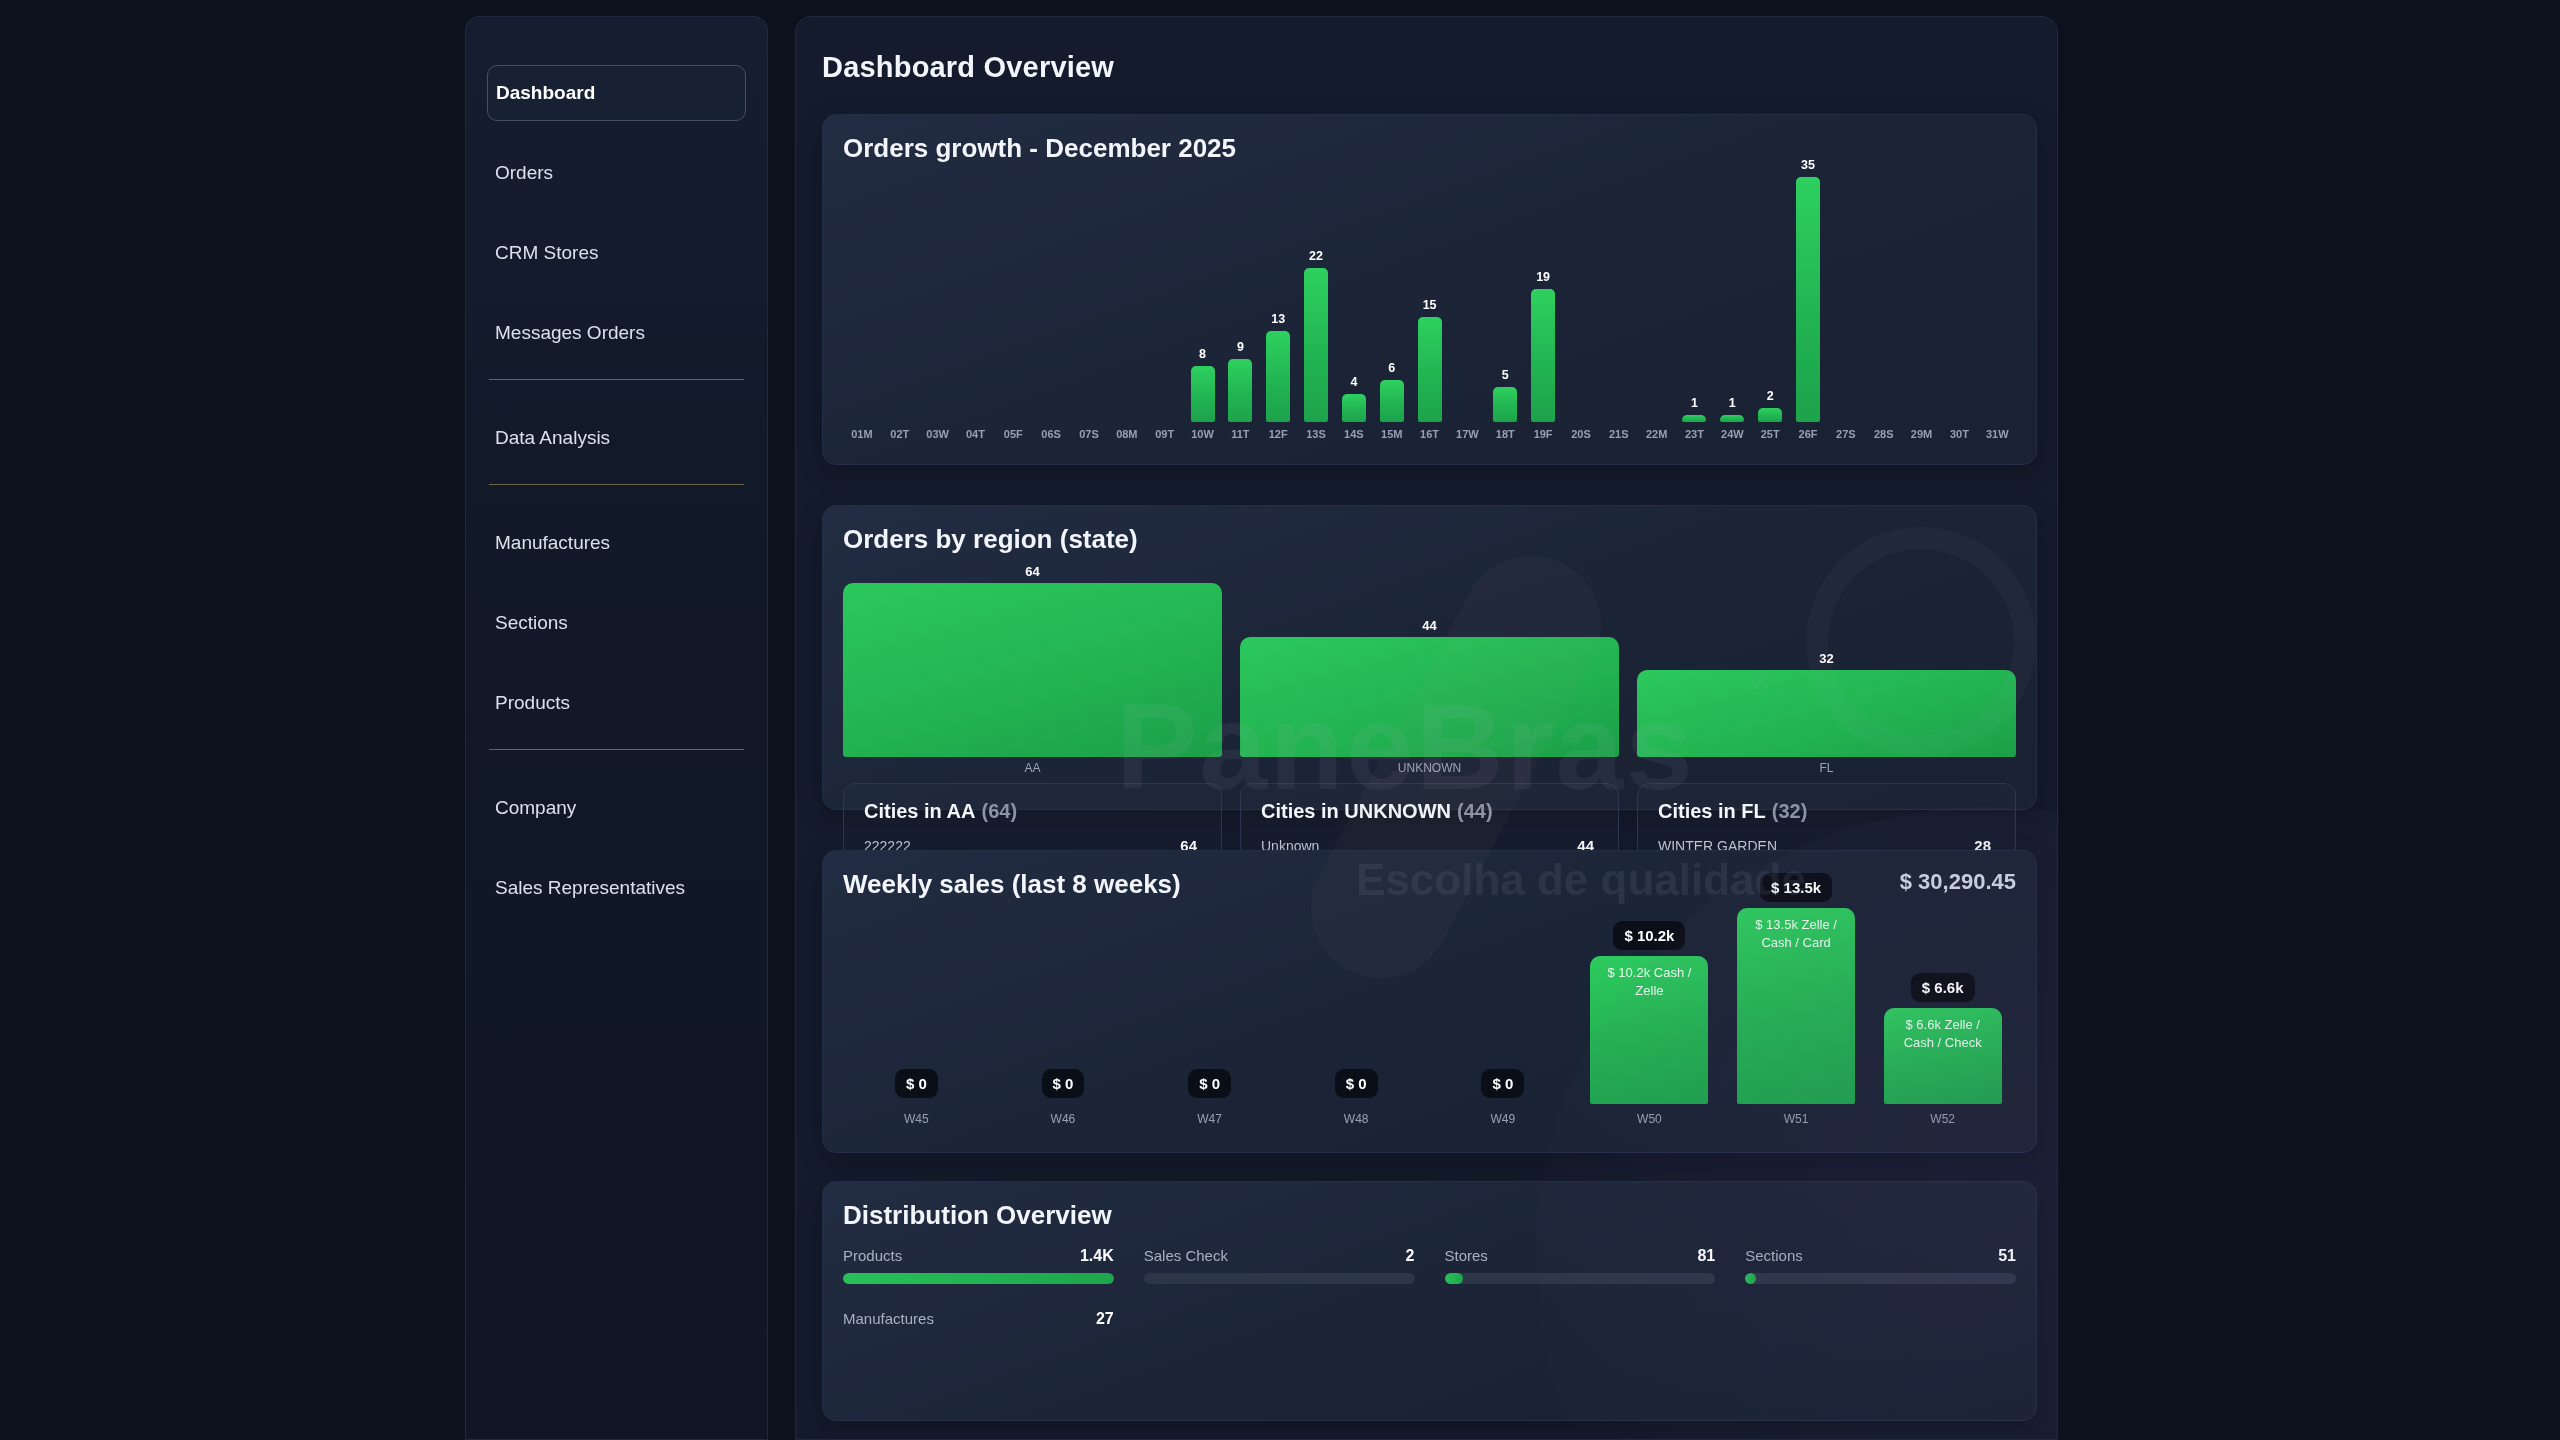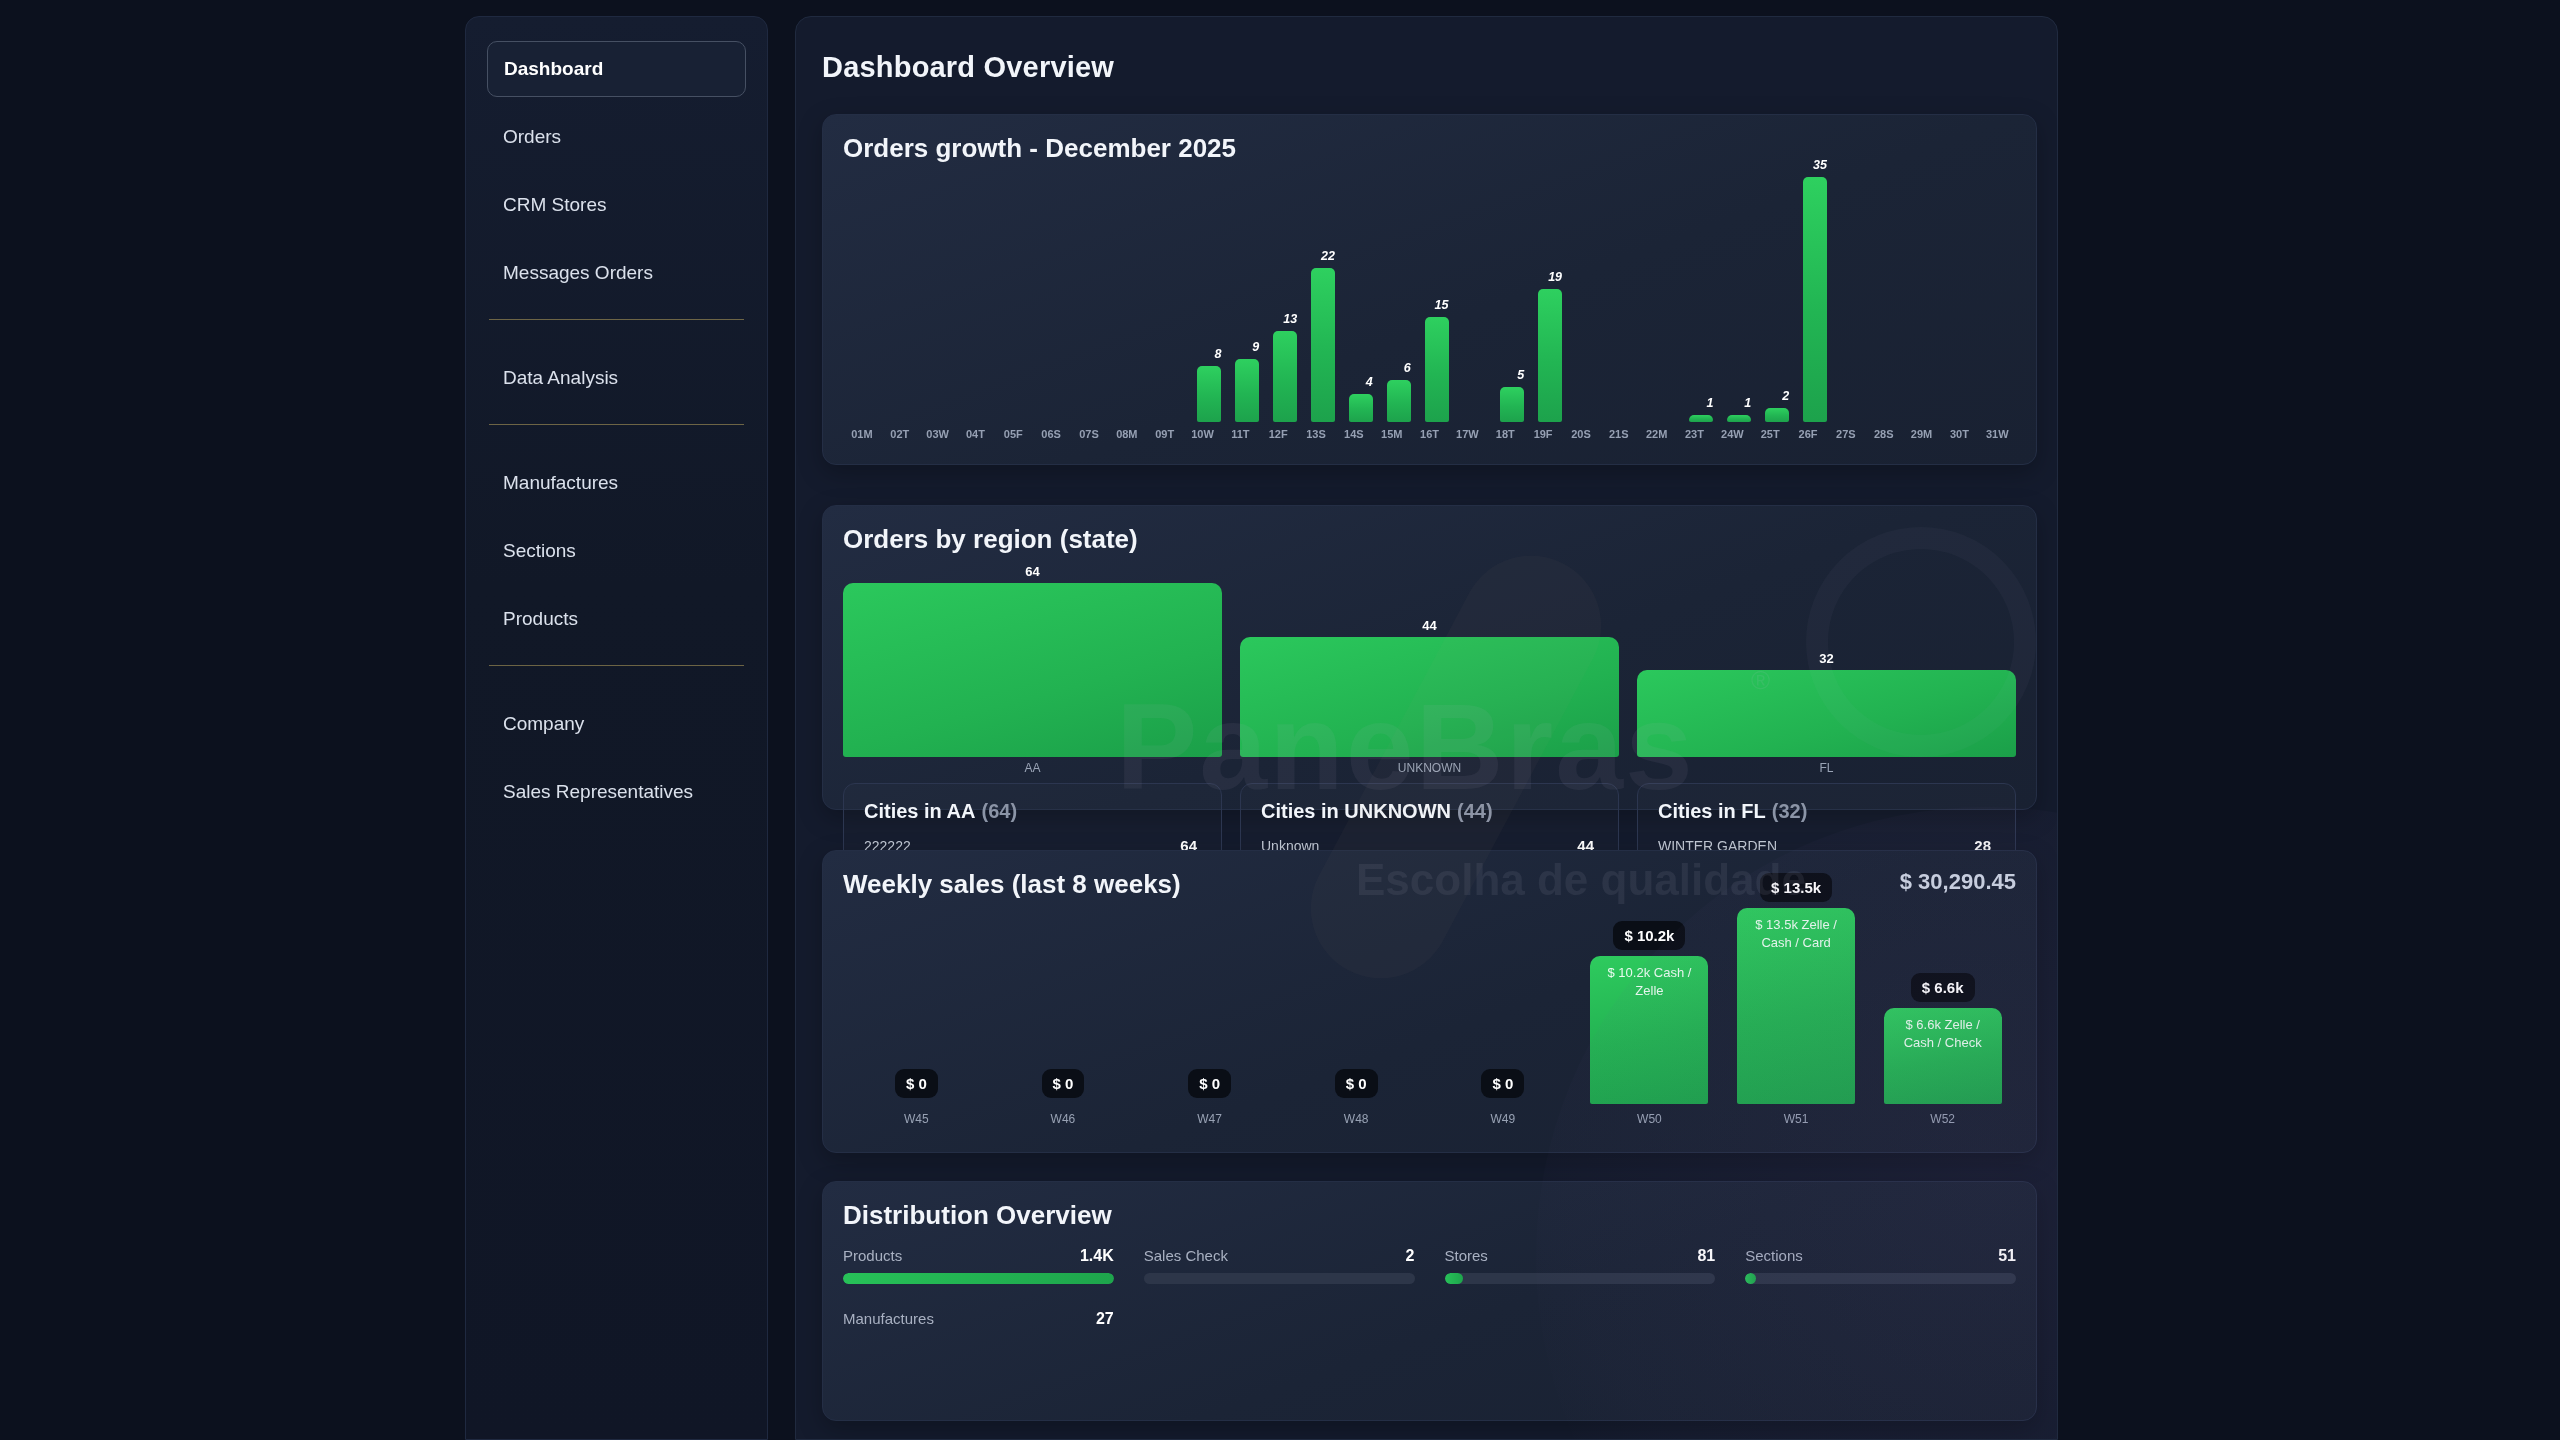--- a/index.html
+++ b/index.html
@@ -13,22 +13,22 @@
 
   
   .sidebar {
     position:absolute; left:465px; top:16px; width:303px; height:1424px;
     background:linear-gradient(180deg,#151d30 0%,#111827 40%,#101626 100%);
     border:1px solid #1f2940; border-radius:14px 14px 0 0;
     padding:24px 21px;
   }
   .nav-item {
     height:56px; display:flex; align-items:center;
-    padding:0 16px; margin-bottom:12px;
-    font-size:19px; color:#dbe1ec; cursor:pointer; border-radius:10px;
+    padding:0 8px; margin-bottom:12px;
+    font-size:19px; color:#dbe1ec; cursor:pointer; border-radius:10px;margin-top:24px;
   }
   .nav-item.active {
     background:#182134; border:1px solid #465063; font-weight:700; color:#ffffff;
   }
   .nav-divider {
     border:none; border-top:1px solid rgba(158,142,84,0.65);
     margin:18px 2px 30px 2px;
   }
 
   
@@ -44,21 +44,21 @@
     background:linear-gradient(160deg,#222c42 0%,#1b2436 55%,#192132 100%);
     border:1px solid #242e45; border-radius:14px;
     padding:18px 20px 14px 20px; position:relative;
     box-shadow:0 8px 24px rgba(0,0,0,0.25);
   }
   .card-title { font-size:26px; font-weight:700; color:#f2f5fa; }
 
   
   .card-growth { margin-top:30px; height:351px; }
   .g-plot { display:flex; align-items:flex-end; height:252px; margin-top:6px; }
-  .g-col { flex:1; display:flex; flex-direction:column; align-items:flex-end; justify-content:flex-end;font-style:italic; }
+  .g-col { flex:1; display:flex; flex-direction:column; align-items:center; justify-content:flex-end; }
   .g-val { font-size:12.5px; font-weight:700; color:#ffffff; margin-bottom:5px; }
   .g-bar { width:24px; border-radius:5px 5px 2px 2px;
            background:linear-gradient(180deg,#2ed05f 0%,#22b553 55%,#1da24c 100%); }
   .g-ticks { display:flex; margin-top:6px;align-items:flex-end; }
   .g-tick { flex:1; text-align:center; font-size:11px; font-weight:700; color:#96a0b3; }
 
   
   .card-region { margin-top:40px; height:305px; }
   .r-plot { display:flex; align-items:flex-end; gap:18px; height:200px; margin-top:2px; }
   .r-col { flex:1; display:flex; flex-direction:column; align-items:center; justify-content:flex-end; }

